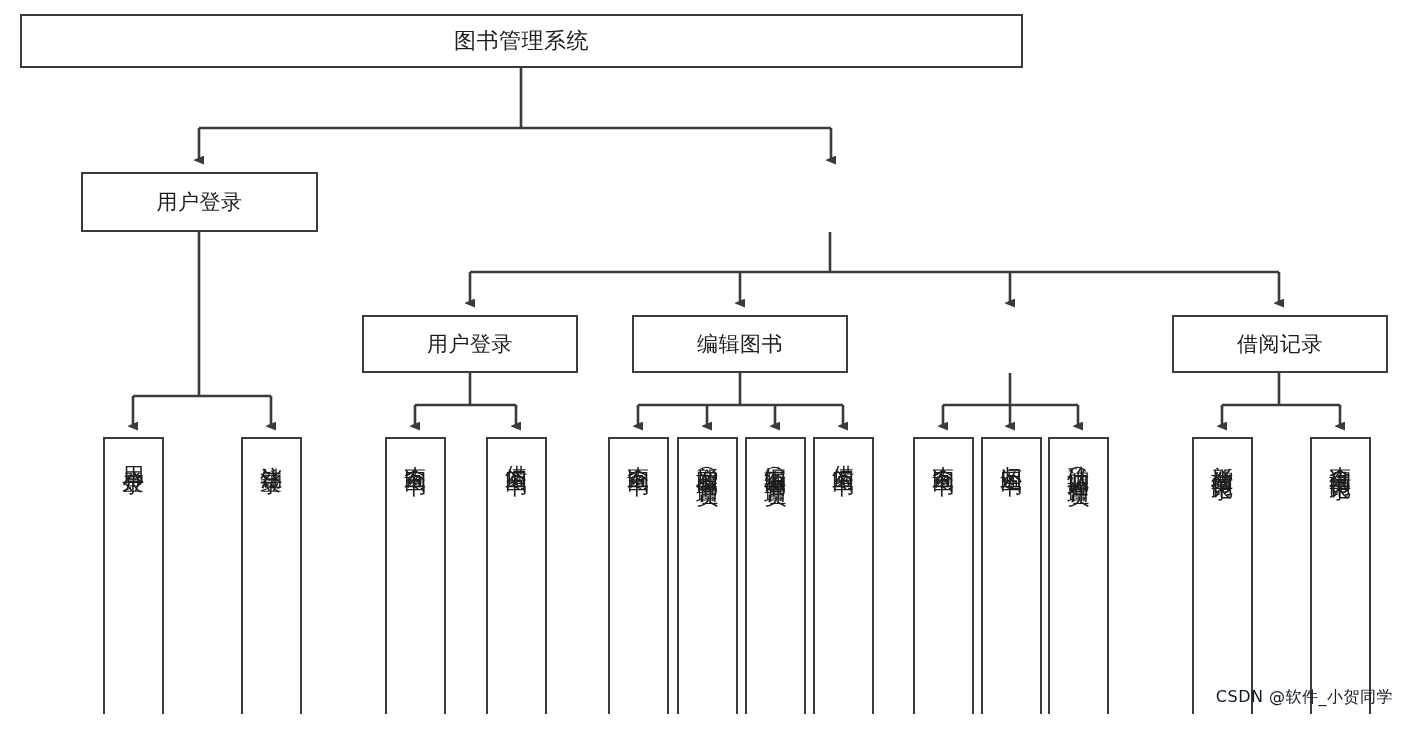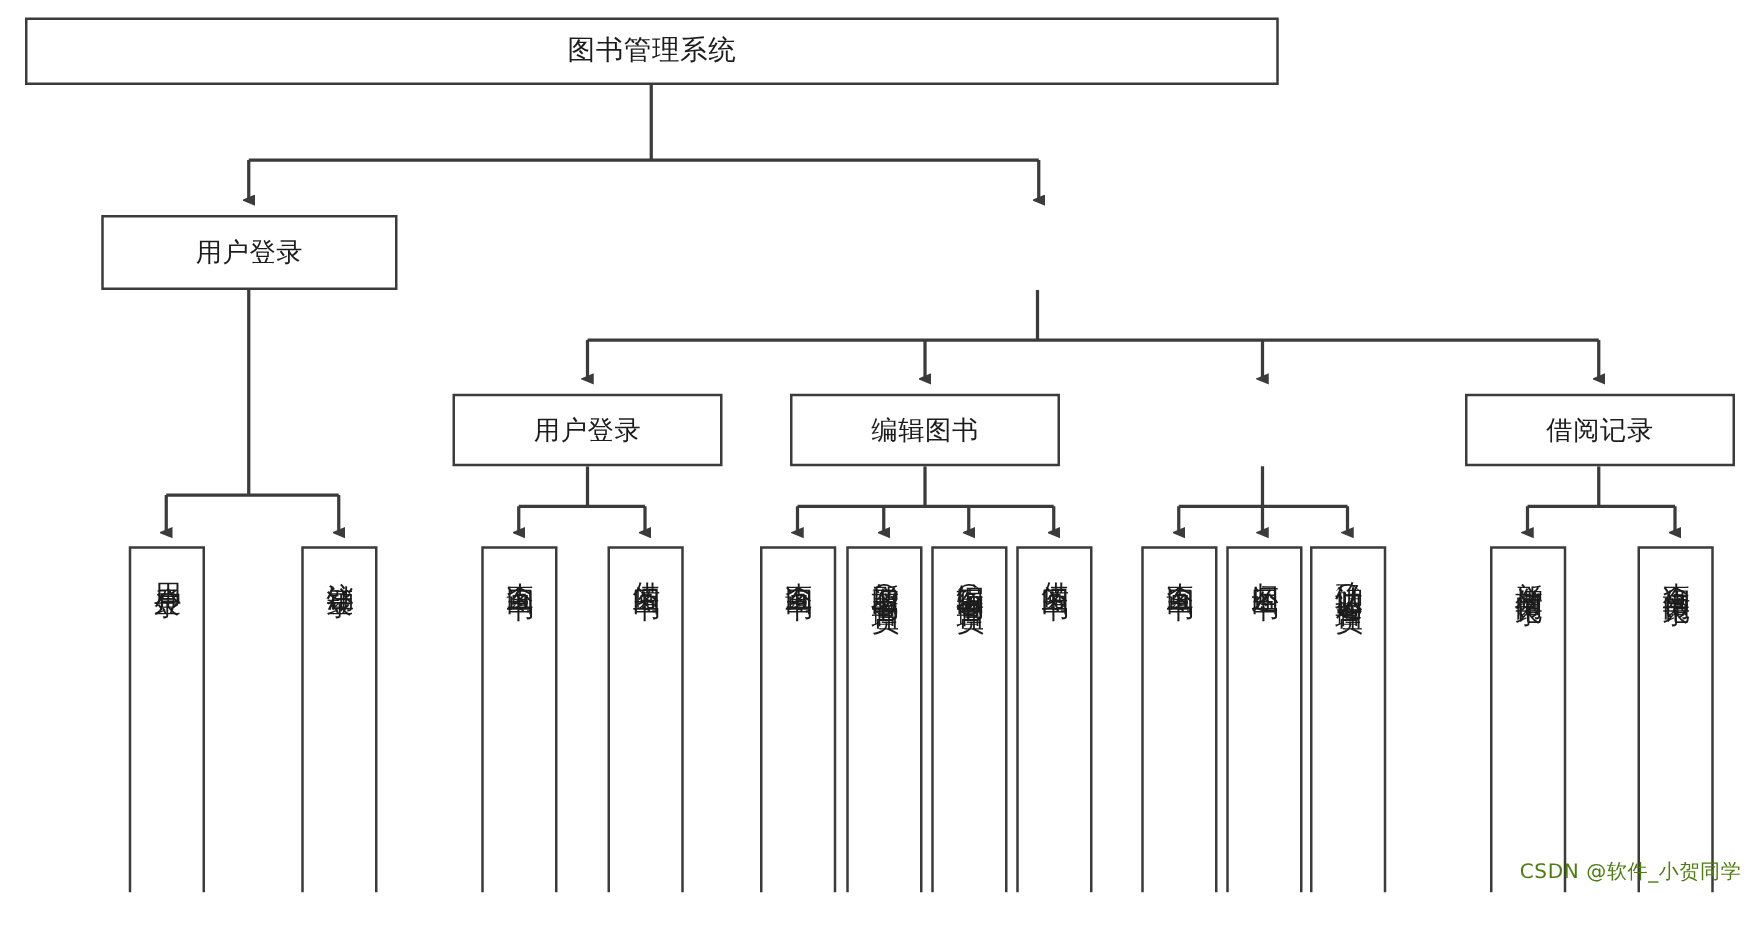--- a/index.html
+++ b/index.html
@@ -54,21 +54,21 @@
     font-size:22px;
     line-height:1.06;
     letter-spacing:3px;
     white-space:nowrap;
   }
   .watermark{
     position:absolute;
     right:12px;
     bottom:6px;
     font-size:16px;
-    color:#4d7c0f;
+    color:#0f172a;
     letter-spacing:0.5px;
     white-space:nowrap;
     font-family:"DejaVu Sans","Liberation Sans",sans-serif;
   }
 </style>
 </head>
 <body>
 
 <div id="canvas">
 

